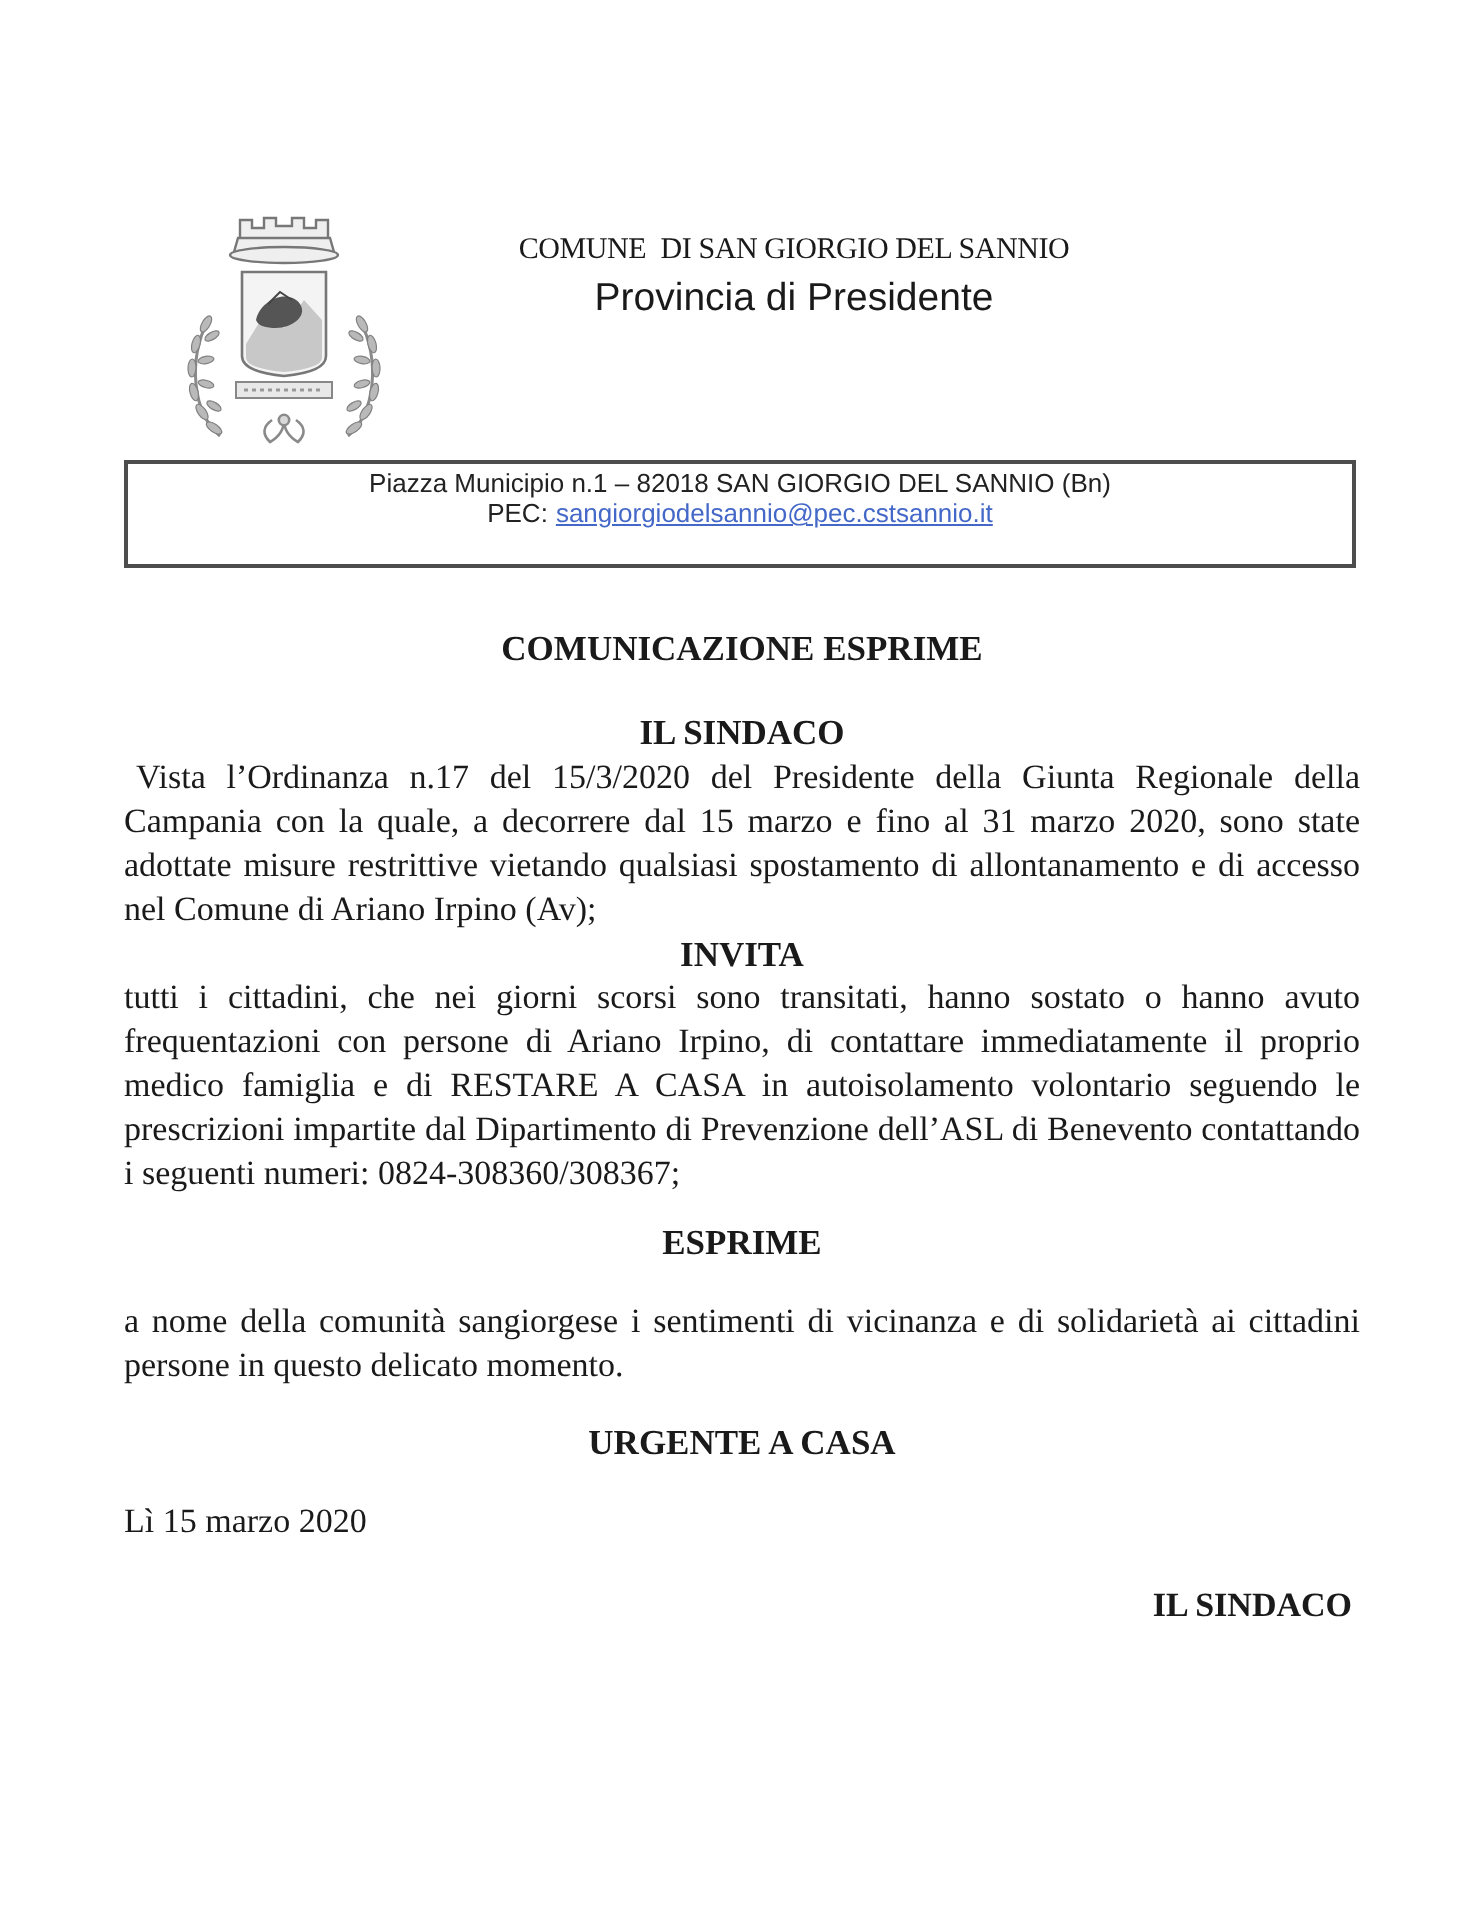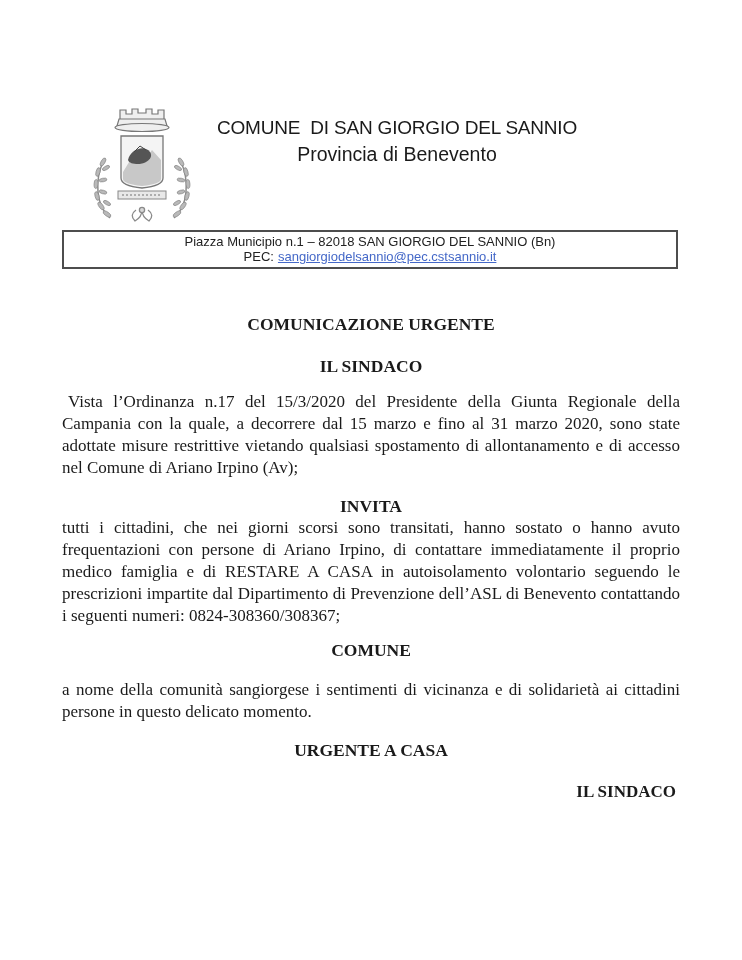--- a/index.html
+++ b/index.html
@@ -3,35 +3,35 @@
 <meta charset="utf-8">
 <style>
   * { margin:0; padding:0; box-sizing:border-box; }
   html,body { background:#ffffff; }
   .page {
     position:relative; width:742px; height:960px; background:#ffffff;
     font-family:"Liberation Serif", serif; color:#1a1a1a; overflow:hidden;
   }
   .emblem { position:absolute; left:88px; top:100px; width:108px; height:128px; }
   .head-text { position:absolute; left:52px; top:117px; width:690px; text-align:center; }
-  .head-title { font-family:Liberation Sans, sans-serif; font-size:19px; letter-spacing:-0.2px; white-space:pre; }
+  .head-title { font-family:Liberation Serif, serif; font-size:15px; letter-spacing:-0.2px; white-space:pre; }
   .head-sub { font-family:"Liberation Sans", sans-serif; font-size:19.5px; margin-top:4px; }
   .addr-box {
     position:absolute; left:62px; top:230px; width:616px;
     border:2px solid var(--box-border,#4d4d4d); text-align:center;
     font-family:"Liberation Sans", sans-serif; font-size:13px; line-height:15px;
-    padding:2px 0 3px 0; color:#222;
+    padding:2px 0 18px 0; color:#222;
   }
   .pec-link { color:var(--link,#4468c8); text-decoration:underline; cursor:pointer; margin-left:4px; }
   .content { position:absolute; left:62px; top:263px; width:618px; font-size:17px; line-height:22px; text-align:justify; }
   .heading { font-size:17.5px; font-weight:bold; text-align:center; text-align-last:center; }
   .h-urgent  { margin-top:50px; }
   .h-sindaco { margin-top:20px; }
-  .p-ord     { margin-top:14px; text-indent:6px; }
-  .h-invita  { margin-top:16px; }
+  .p-ord     { margin-top:1px; text-indent:6px; }
+  .h-invita  { }
   .p-inv     { }
   .h-esprime { margin-top:12px; }
   .p-sol     { margin-top:18px; }
   .h-restate { margin-top:16px; }
   .date-line { margin-top:18px; text-align:left; }
   .signature { margin-top:20px; text-align:right; text-align-last:right; padding-right:4px; font-weight:bold; }
 </style>
 </head>
 <body>
 
@@ -73,35 +73,36 @@
 
       <g fill="none" stroke="#8a8a8a" stroke-width="1.3">
         <path d="M48,110 q-7,5 -1,11 q7,-4 7,-11 q0,7 7,11 q6,-6 -1,-11"></path>
         <circle cx="54" cy="110" r="2.6" fill="#d8d8d8"></circle>
       </g>
     </svg>
   </div>
 
   <div class="head-text">
     <div class="head-title">COMUNE  DI SAN GIORGIO DEL SANNIO</div>
-    <div class="head-sub">Provincia di Benevento</div>
+    <div class="head-sub">Provincia di Presidente</div>
   </div>
 
   <div class="addr-box">
     <div>Piazza Municipio n.1 – 82018 SAN GIORGIO DEL SANNIO (Bn)</div>
     <div><span>PEC:</span><a class="pec-link">sangiorgiodelsannio@pec.cstsannio.it</a></div>
   </div>
 
   <div class="content">
-    <div class="heading h-urgent">COMUNICAZIONE URGENTE</div>
+    <div class="heading h-urgent">COMUNICAZIONE ESPRIME</div>
     <div class="heading h-sindaco">IL SINDACO</div>
     <p class="p-ord">Vista l’Ordinanza n.17 del 15/3/2020 del Presidente della Giunta Regionale della Campania con la quale, a decorrere dal 15 marzo e fino al 31 marzo 2020, sono state adottate misure restrittive vietando qualsiasi spostamento di allontanamento e di accesso nel Comune di Ariano Irpino (Av);</p>
     <div class="heading h-invita">INVITA</div>
     <p class="p-inv">tutti i cittadini, che nei giorni scorsi sono transitati, hanno sostato o hanno avuto frequentazioni con persone di Ariano Irpino, di contattare immediatamente il proprio medico famiglia e di RESTARE A CASA in autoisolamento volontario seguendo le prescrizioni impartite dal Dipartimento di Prevenzione dell’ASL di Benevento contattando i seguenti numeri: 0824-308360/308367;</p>
-    <div class="heading h-esprime">COMUNE</div>
+    <div class="heading h-esprime">ESPRIME</div>
     <p class="p-sol">a nome della comunità sangiorgese  i sentimenti di vicinanza e di solidarietà ai cittadini persone in questo delicato momento.</p>
     <div class="heading h-restate">URGENTE A CASA</div>
+    <div class="date-line">Lì 15 marzo 2020</div>
     <div class="signature">
       <div>IL SINDACO</div>
     </div>
   </div>
 
 </div>
 
 </body></html>

